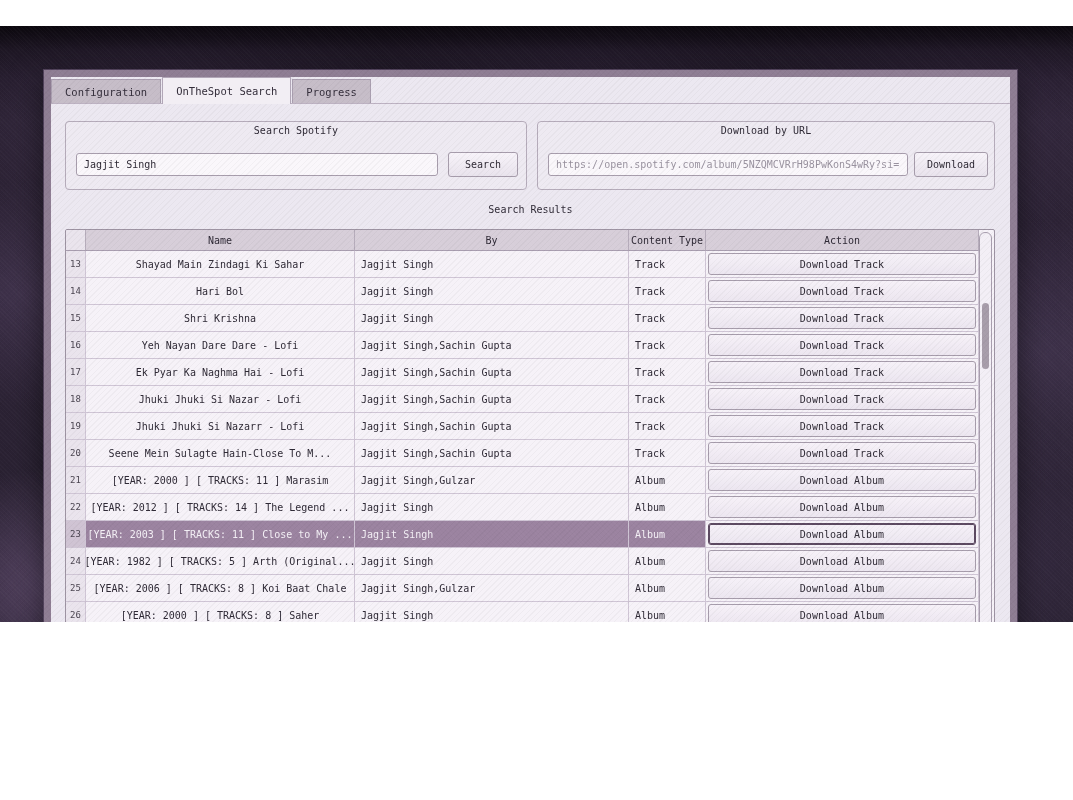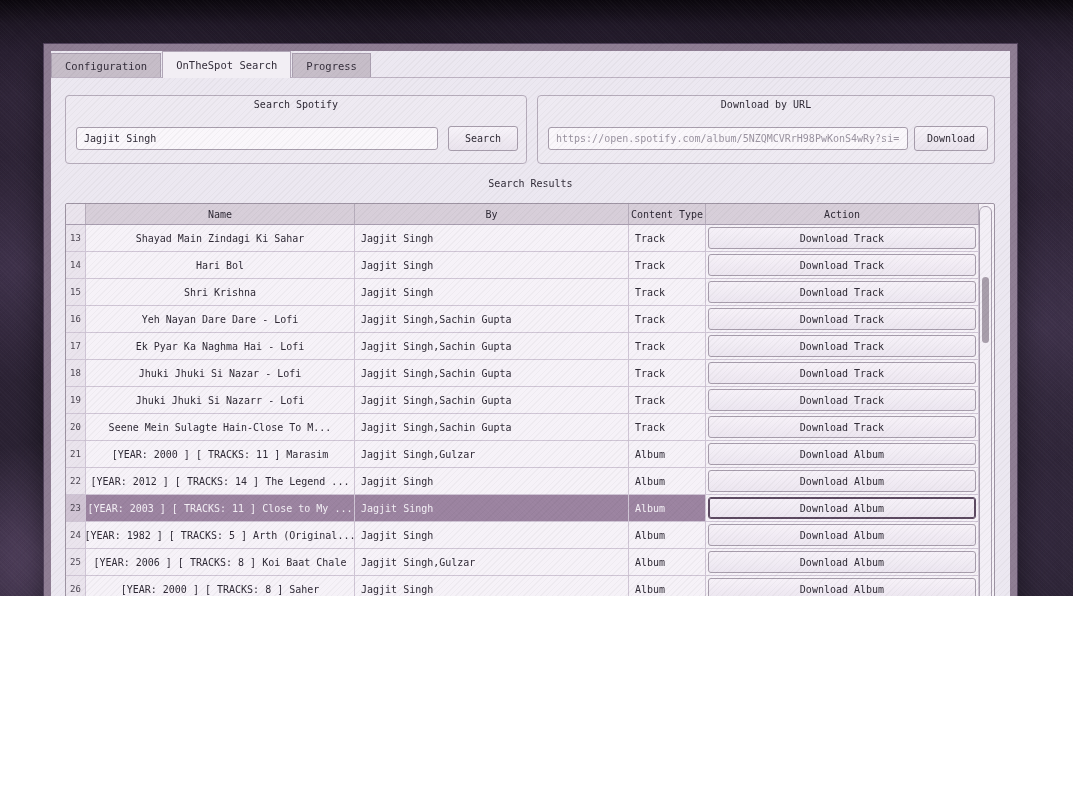--- a/index.html
+++ b/index.html
@@ -17,20 +17,21 @@
       radial-gradient(ellipse 340px 220px at 88% 90%, rgba(90,70,110,.35), rgba(0,0,0,0) 70%),
       radial-gradient(ellipse 280px 190px at 97% 55%, rgba(105,85,125,.30), rgba(0,0,0,0) 70%),
       radial-gradient(ellipse 240px 160px at 2% 45%, rgba(110,88,130,.28), rgba(0,0,0,0) 70%),
       radial-gradient(ellipse 320px 200px at 15% 12%, rgba(92,72,110,.30), rgba(0,0,0,0) 70%),
       radial-gradient(ellipse 300px 180px at 55% 6%, rgba(80,62,98,.28), rgba(0,0,0,0) 70%),
       radial-gradient(ellipse 320px 210px at 90% 10%, rgba(86,66,104,.30), rgba(0,0,0,0) 70%),
       radial-gradient(ellipse 420px 280px at 40% 55%, rgba(60,46,76,.45), rgba(0,0,0,0) 75%),
       radial-gradient(ellipse 380px 260px at 75% 40%, rgba(52,40,68,.45), rgba(0,0,0,0) 75%),
       radial-gradient(ellipse 500px 340px at 50% 80%, rgba(42,50,38,.25), rgba(0,0,0,0) 75%),
       linear-gradient(180deg, #2a2132 0%, #2e2437 45%, #27202f 100%);
+    margin-top: 26px;
   }
   .stage::after { content:""; position:absolute; inset:0; pointer-events:none;
     background-image:repeating-linear-gradient(45deg, rgba(255,255,255,.02) 0 1px, rgba(0,0,0,0) 1px 3px),
                      repeating-linear-gradient(-45deg, rgba(0,0,0,.03) 0 1px, rgba(0,0,0,0) 1px 4px);
   }
 
   
   .window { position:absolute; left:44px; top:44px; width:973px; height:704px;
     background:#ece8f1; border:7px solid #8e7d93; outline:1px solid #50415a;
     box-shadow:0 10px 30px rgba(0,0,0,.55); }

